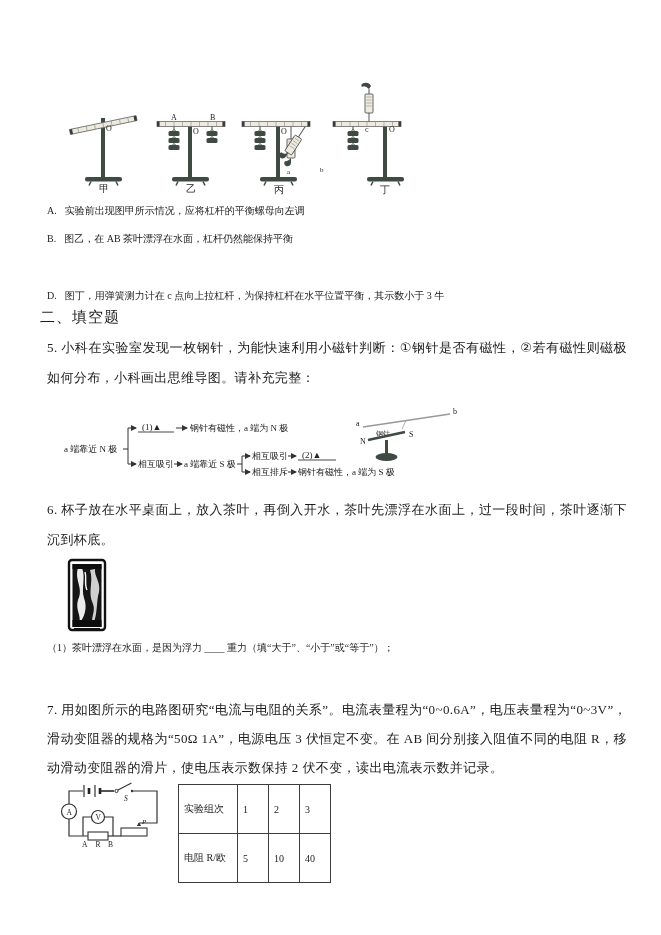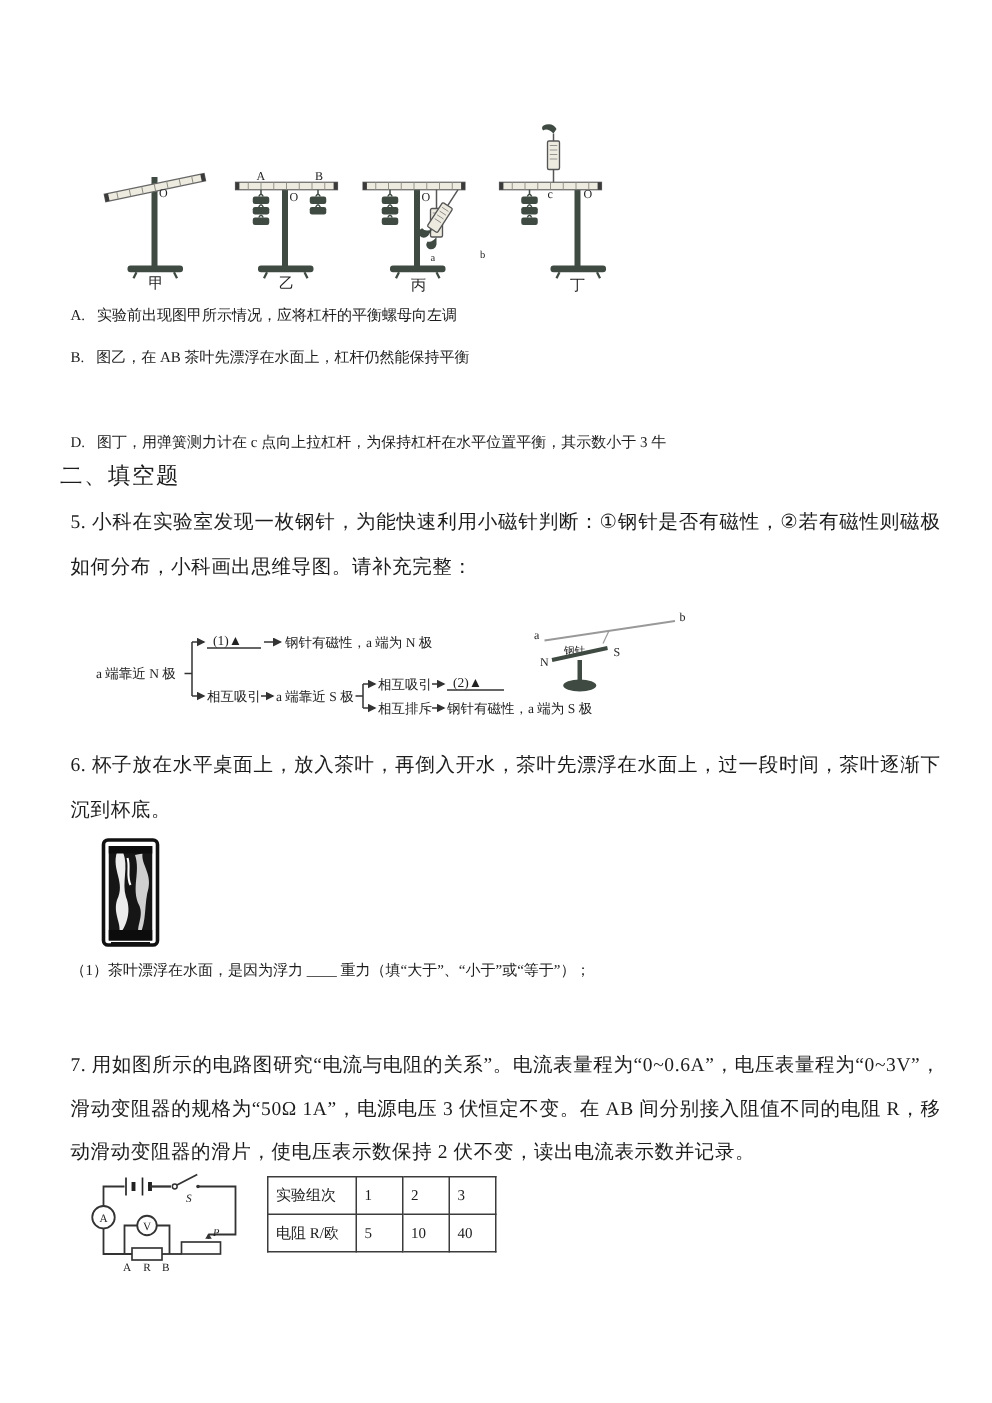--- a/index.html
+++ b/index.html
@@ -7,21 +7,21 @@
         font-family:"Liberation Serif","DejaVu Serif","DejaVu Sans",serif;color:#1c1c1c;}
   .line{position:absolute;left:47px;width:582px;font-size:10px;line-height:20px;white-space:nowrap;}
   .para{position:absolute;left:47px;width:580px;font-size:13px;line-height:30px;
         text-align:justify;text-justify:inter-ideograph;letter-spacing:.4px;}
   .optkey{display:inline-block;margin-right:8px;}
   .heading{position:absolute;left:40px;font-size:15px;font-weight:normal;letter-spacing:1px;}
   svg{position:absolute;overflow:visible;}
   svg text{font-family:"Liberation Serif","DejaVu Serif","DejaVu Sans",serif;fill:#222;}
   .rtable{position:absolute;left:178px;top:784px;border-collapse:collapse;
           font-size:10px;color:#1c1c1c;}
-  .rtable td{border:1px solid #3c3c3c;height:24px;padding:0 5px;background:#fff;}
+  .rtable td{border:1px solid #3c3c3c;height:24px;padding:12px 5px;background:#fff;}
   .rtable td.lbl{min-width:48px;}
   .rtable td.val{min-width:20px;}
 </style>
 </head>
 <body>
 
 <div class="page">
 
   <svg style="left:58px;top:82px;" width="410" height="116" viewBox="0 0 410 116">
     <defs>
@@ -113,21 +113,21 @@
       <line x1="311" y1="12" x2="311" y2="7" stroke="#555" stroke-width="1"></line>
       <path d="M311,7 q-4,-4 -7,-2 q-2,-3 2,-4 q5,-1 7,3 z" fill="#3e4a42"></path>
       <text x="322" y="111" font-size="10">丁</text>
     </g>
   </svg>
 
   <div class="line" style="top:201px">
     <span class="optkey">A.</span><span>实验前出现图甲所示情况，应将杠杆的平衡螺母向左调</span>
   </div>
   <div class="line" style="top:229px">
-    <span class="optkey">B.</span><span>图乙，在 AB 茶叶先漂浮在水面上，杠杆仍然能保持平衡</span>
+    <span class="optkey">B.</span><span>图乙，在 AB 茶叶漂浮在水面，杠杆仍然能保持平衡</span>
   </div>
   <div class="line" style="top:286px">
     <span class="optkey">D.</span><span>图丁，用弹簧测力计在 c 点向上拉杠杆，为保持杠杆在水平位置平衡，其示数小于 3 牛</span>
   </div>
 
   <div class="heading" style="top:308px">二、填空题</div>
 
   <div class="para" style="top:333px">5. 小科在实验室发现一枚钢针，为能快速利用小磁针判断：①钢针是否有磁性，②若有磁性则磁极如何分布，小科画出思维导图。请补充完整：</div>
 
   <svg style="left:62px;top:397px;" width="410" height="92" viewBox="0 0 410 92">

